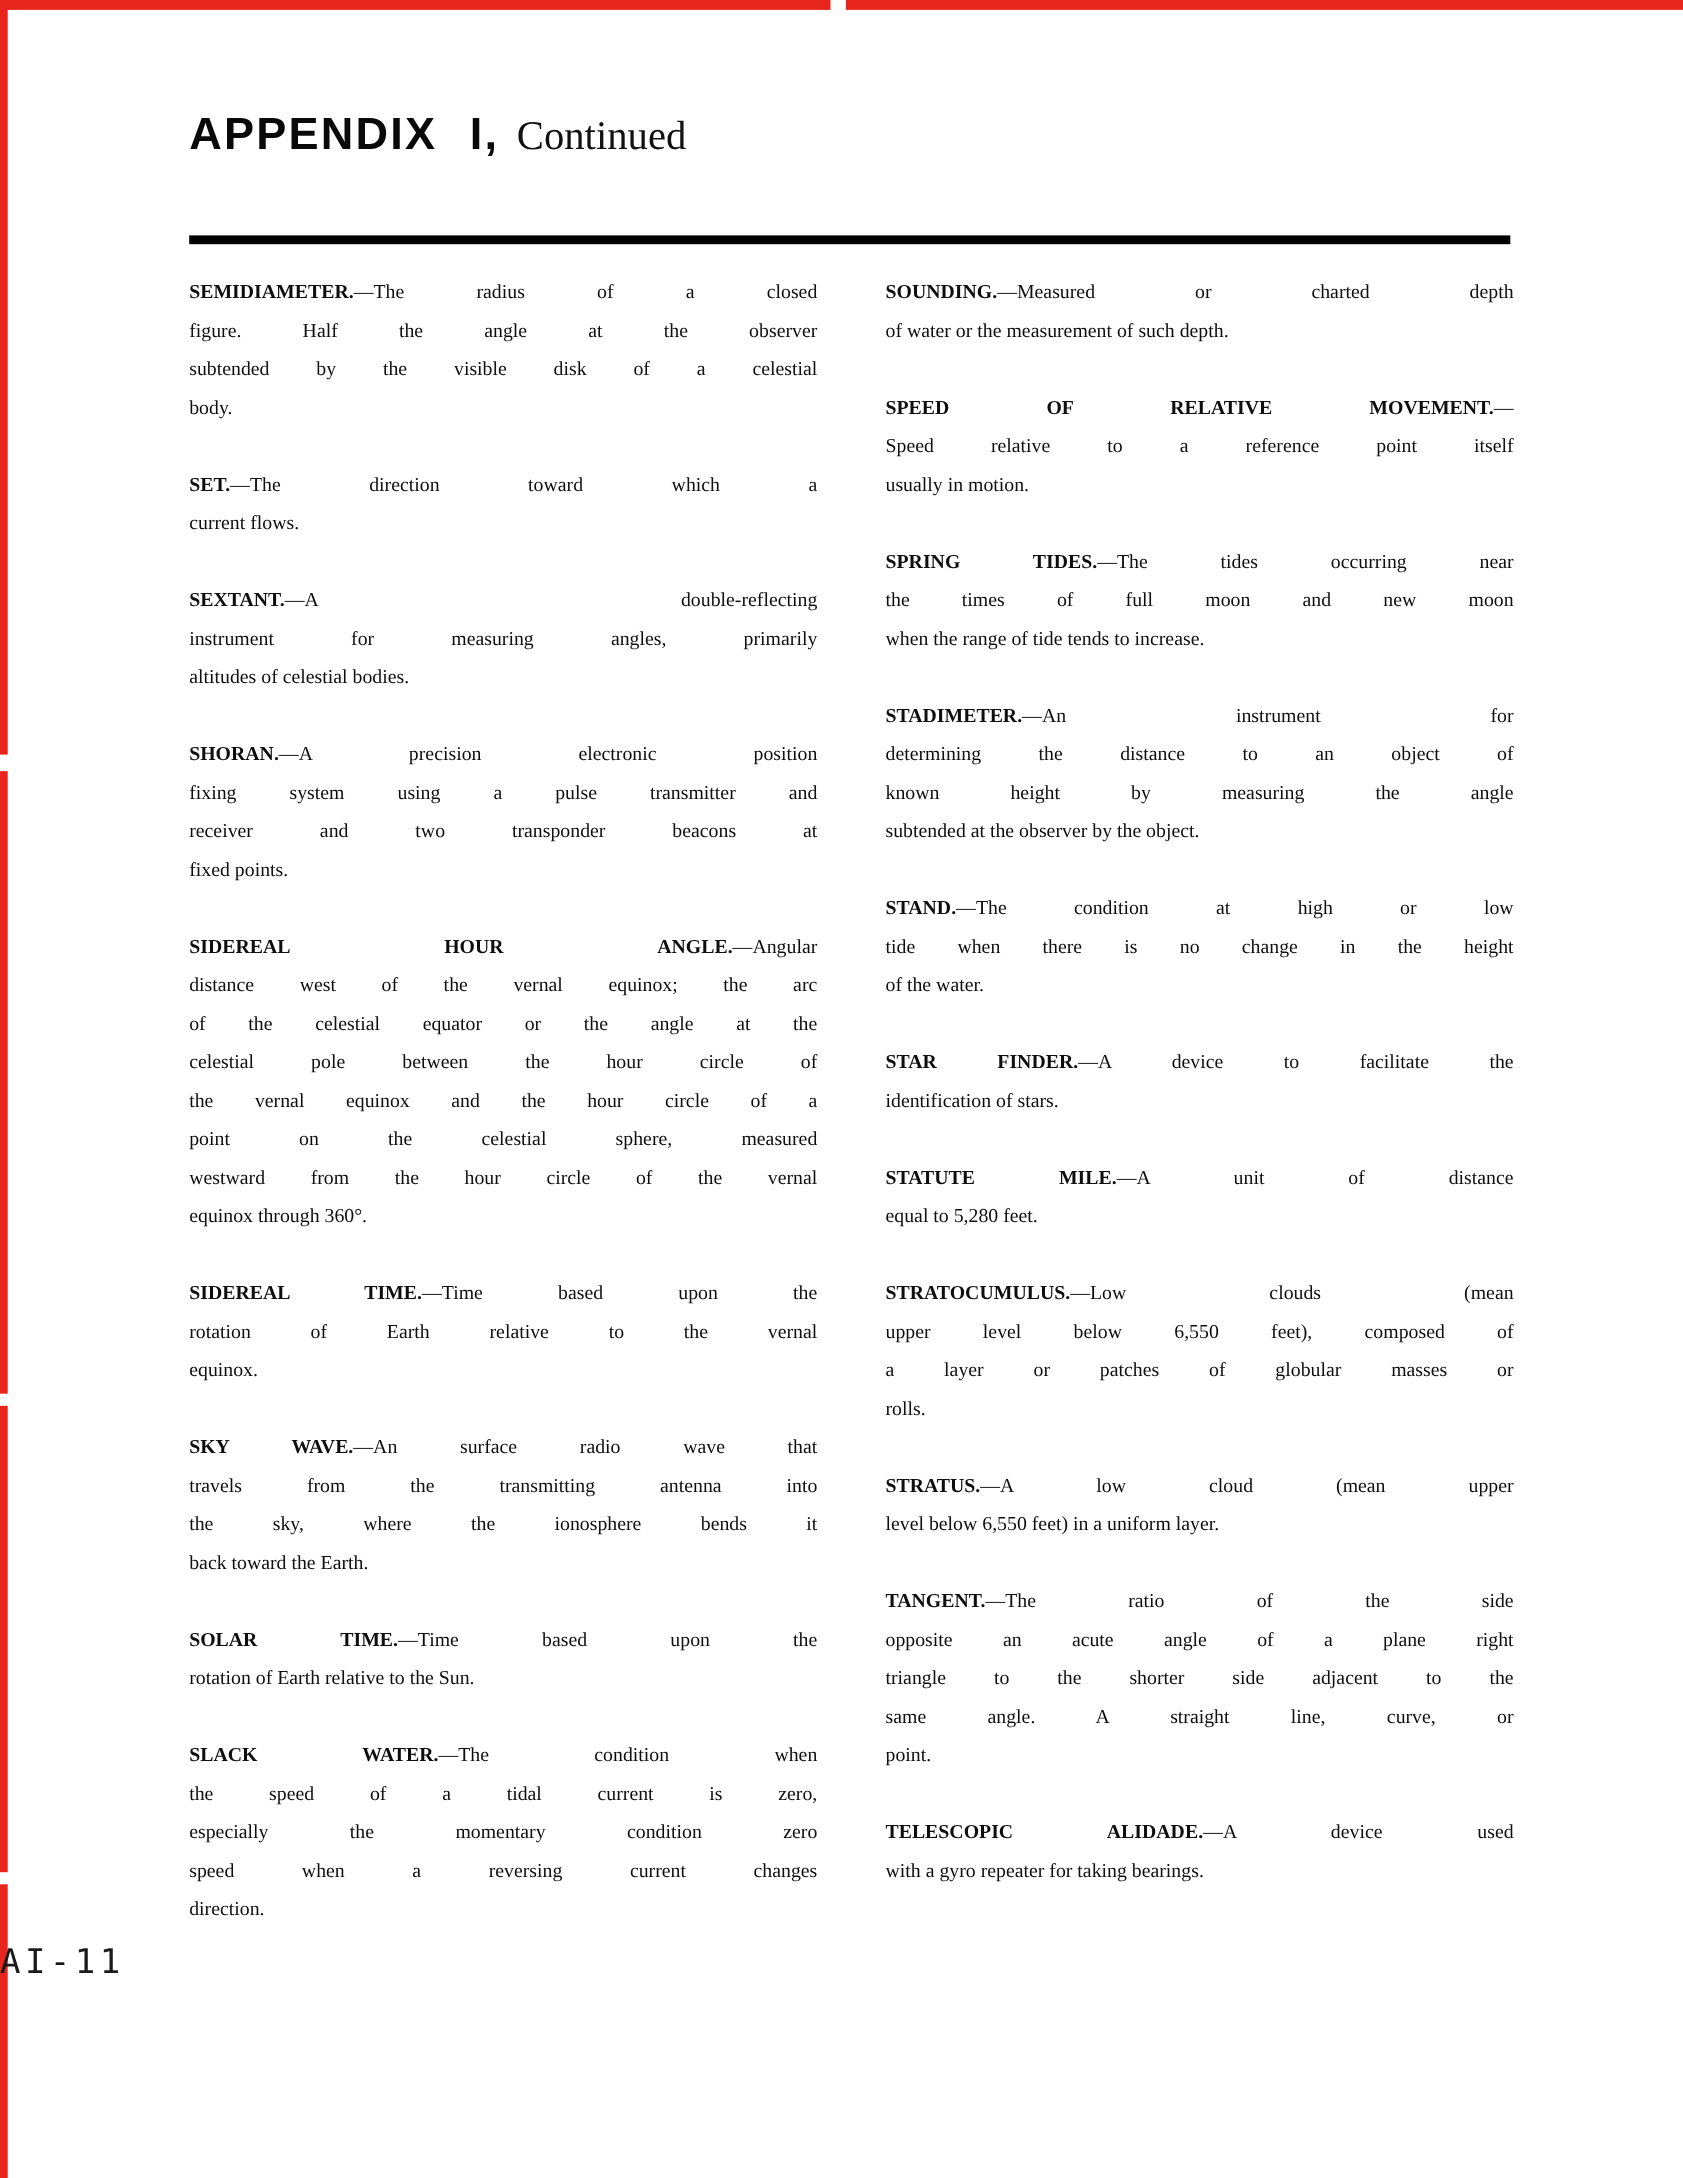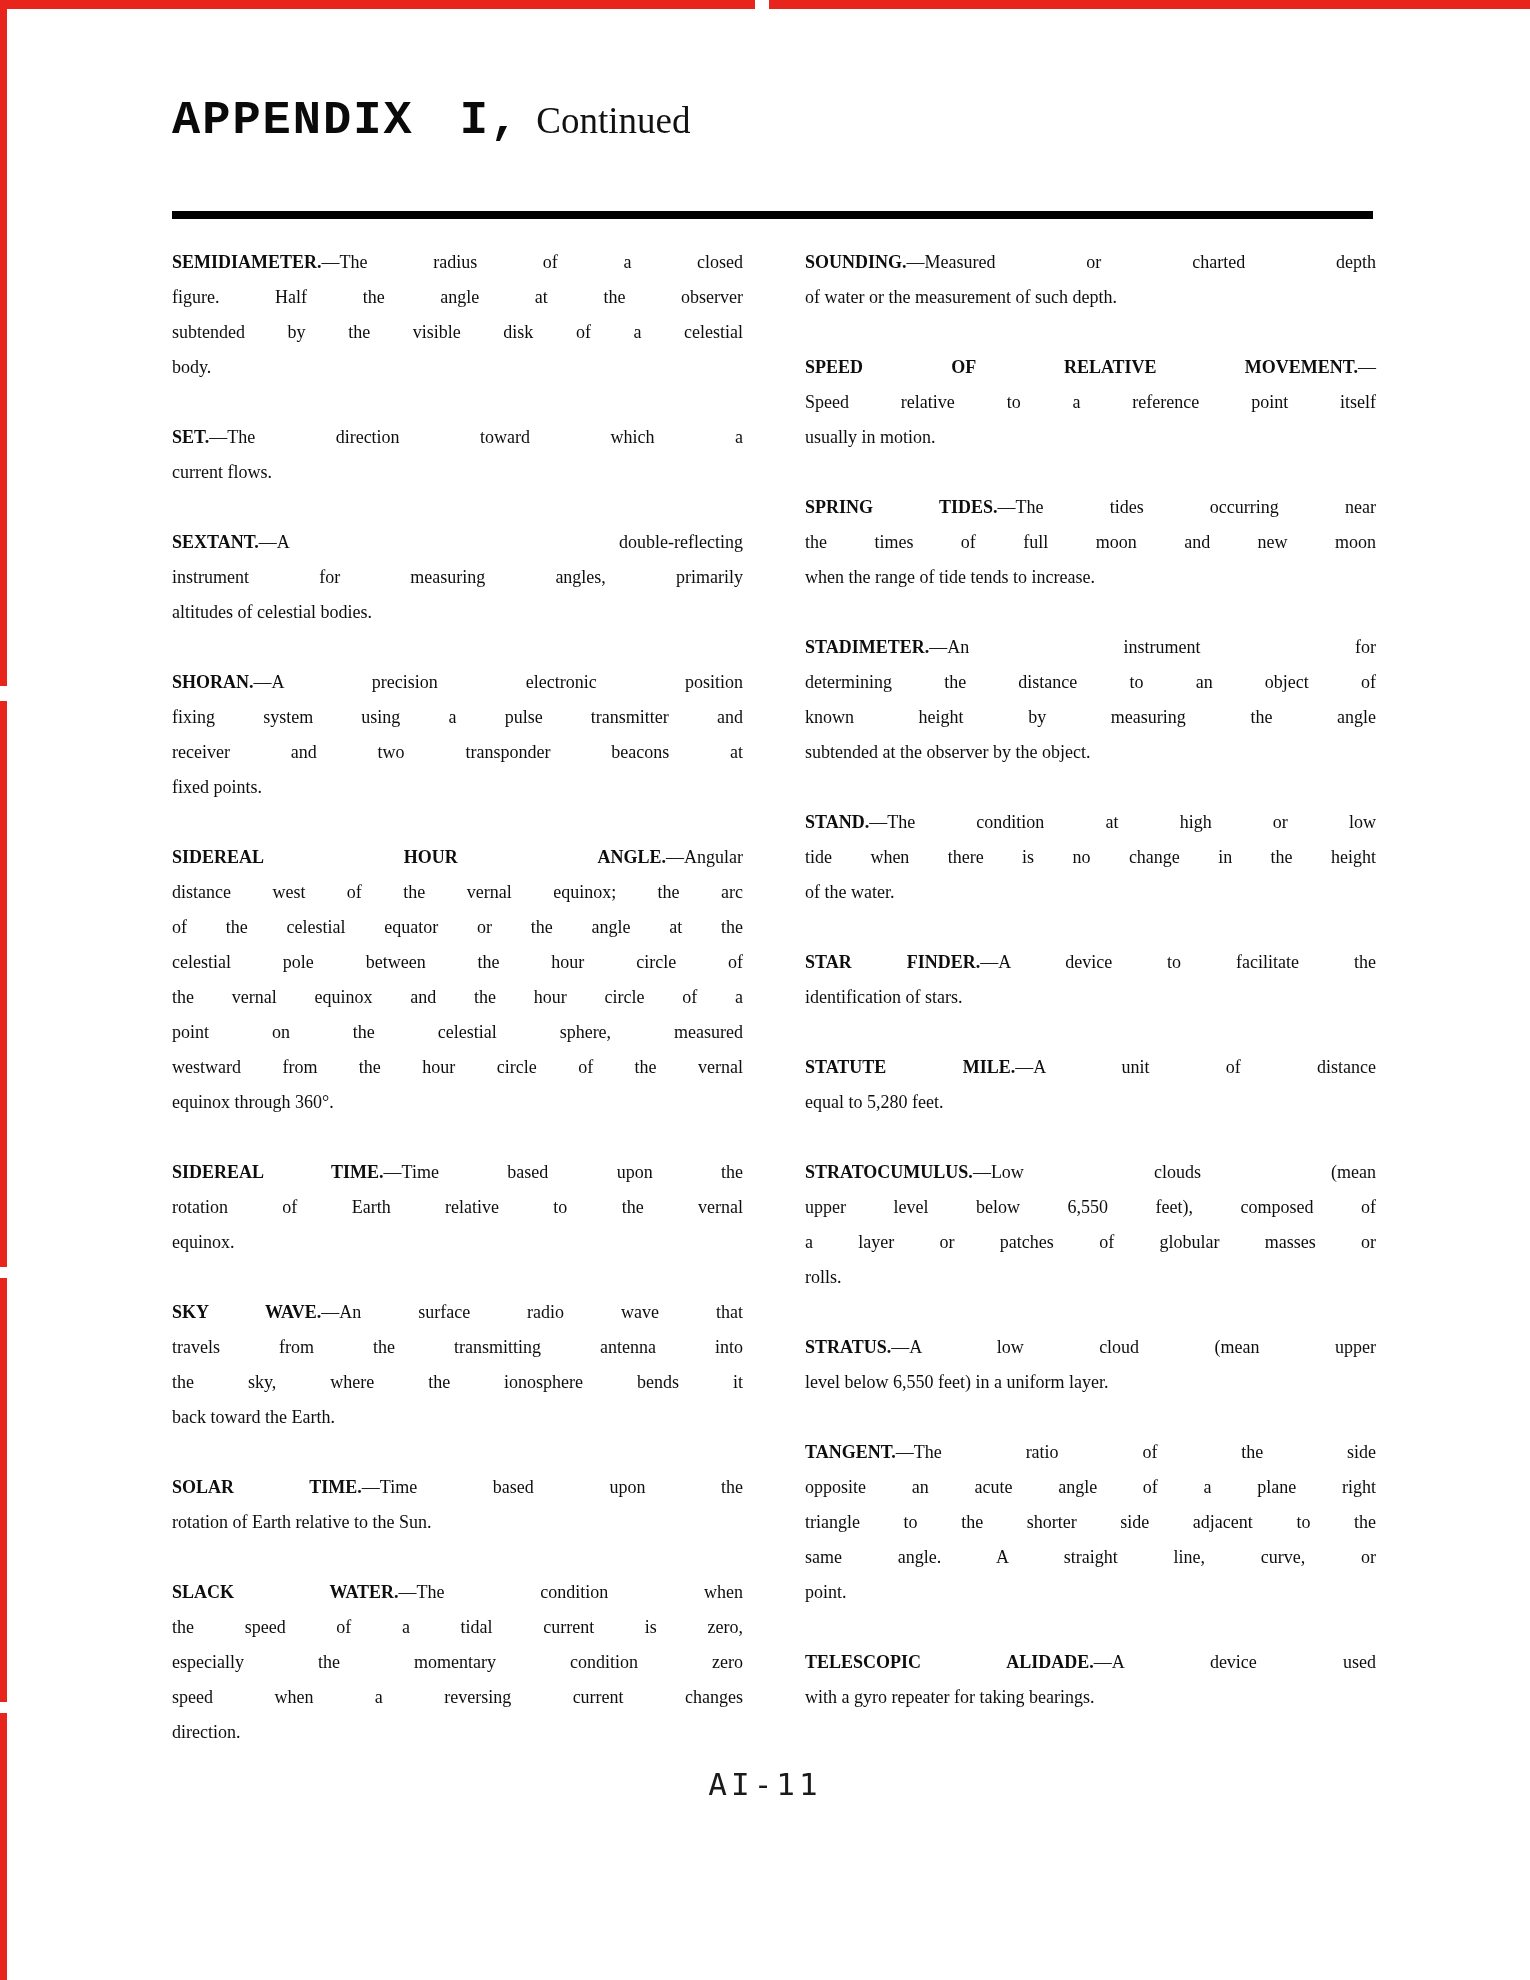--- a/index.html
+++ b/index.html
@@ -28,23 +28,23 @@
     top: 0;
     width: 1204px;
   }
 
   .doc-title {
     padding-top: 96px;
     line-height: 50px;
     white-space: nowrap;
   }
   .title-main {
-    font-family: Liberation Mono, monospace;
+    font-family: Liberation Sans, sans-serif;
     font-weight: bold;
-    font-size: 47px;
+    font-size: 41px;
     letter-spacing: 2px;
     word-spacing: 16px;
     color: #0a0a0a;
   }
   .title-continued {
     font-family: "Liberation Serif", serif;
     font-size: 37px;
     margin-left: 16px;
     color: #111;
     margin-top: 22px;
@@ -75,21 +75,20 @@
     text-align-last: justify;
   }
   .line.last { text-align-last: left; }
   b.term { font-weight: 700; }
 
   .footer {
     position: absolute;
     top: 1766px;
     left: 0;
     width: 1530px;
-    text-align: center;
     font-family: "DejaVu Sans Mono", monospace;
     font-size: 31px;
     letter-spacing: 4px;
     color: #1a1a1a;
   }
 </style>
 </head>
 <body>
 
 <div class="edge-mark edge-top-1" style="background: rgb(232, 37, 29);"></div>

